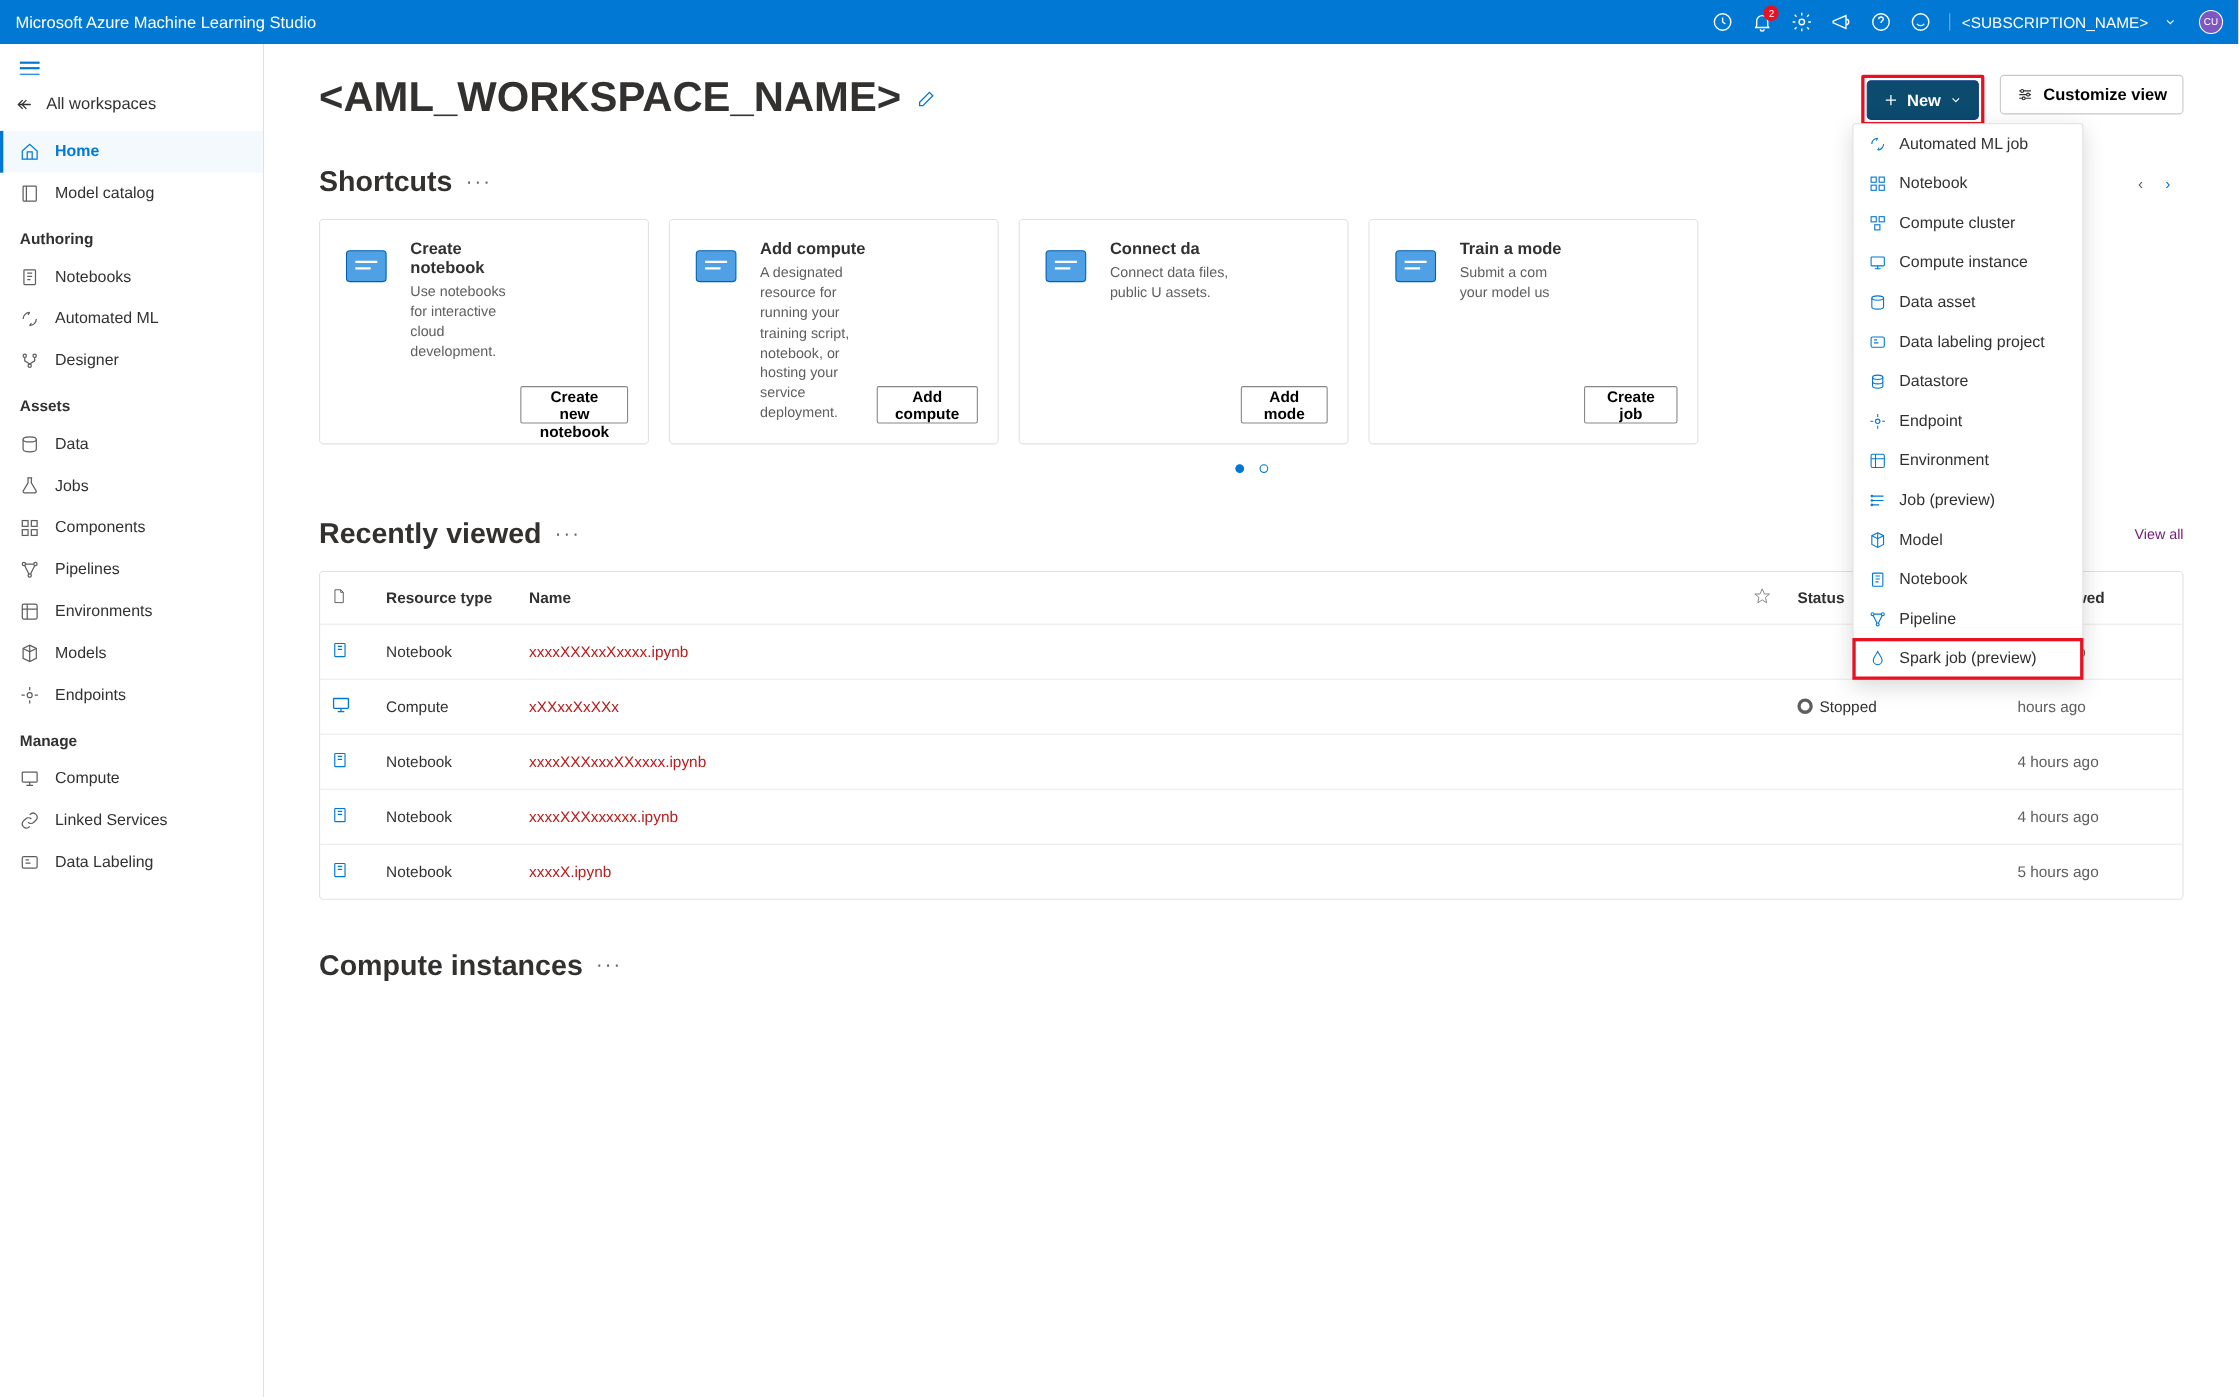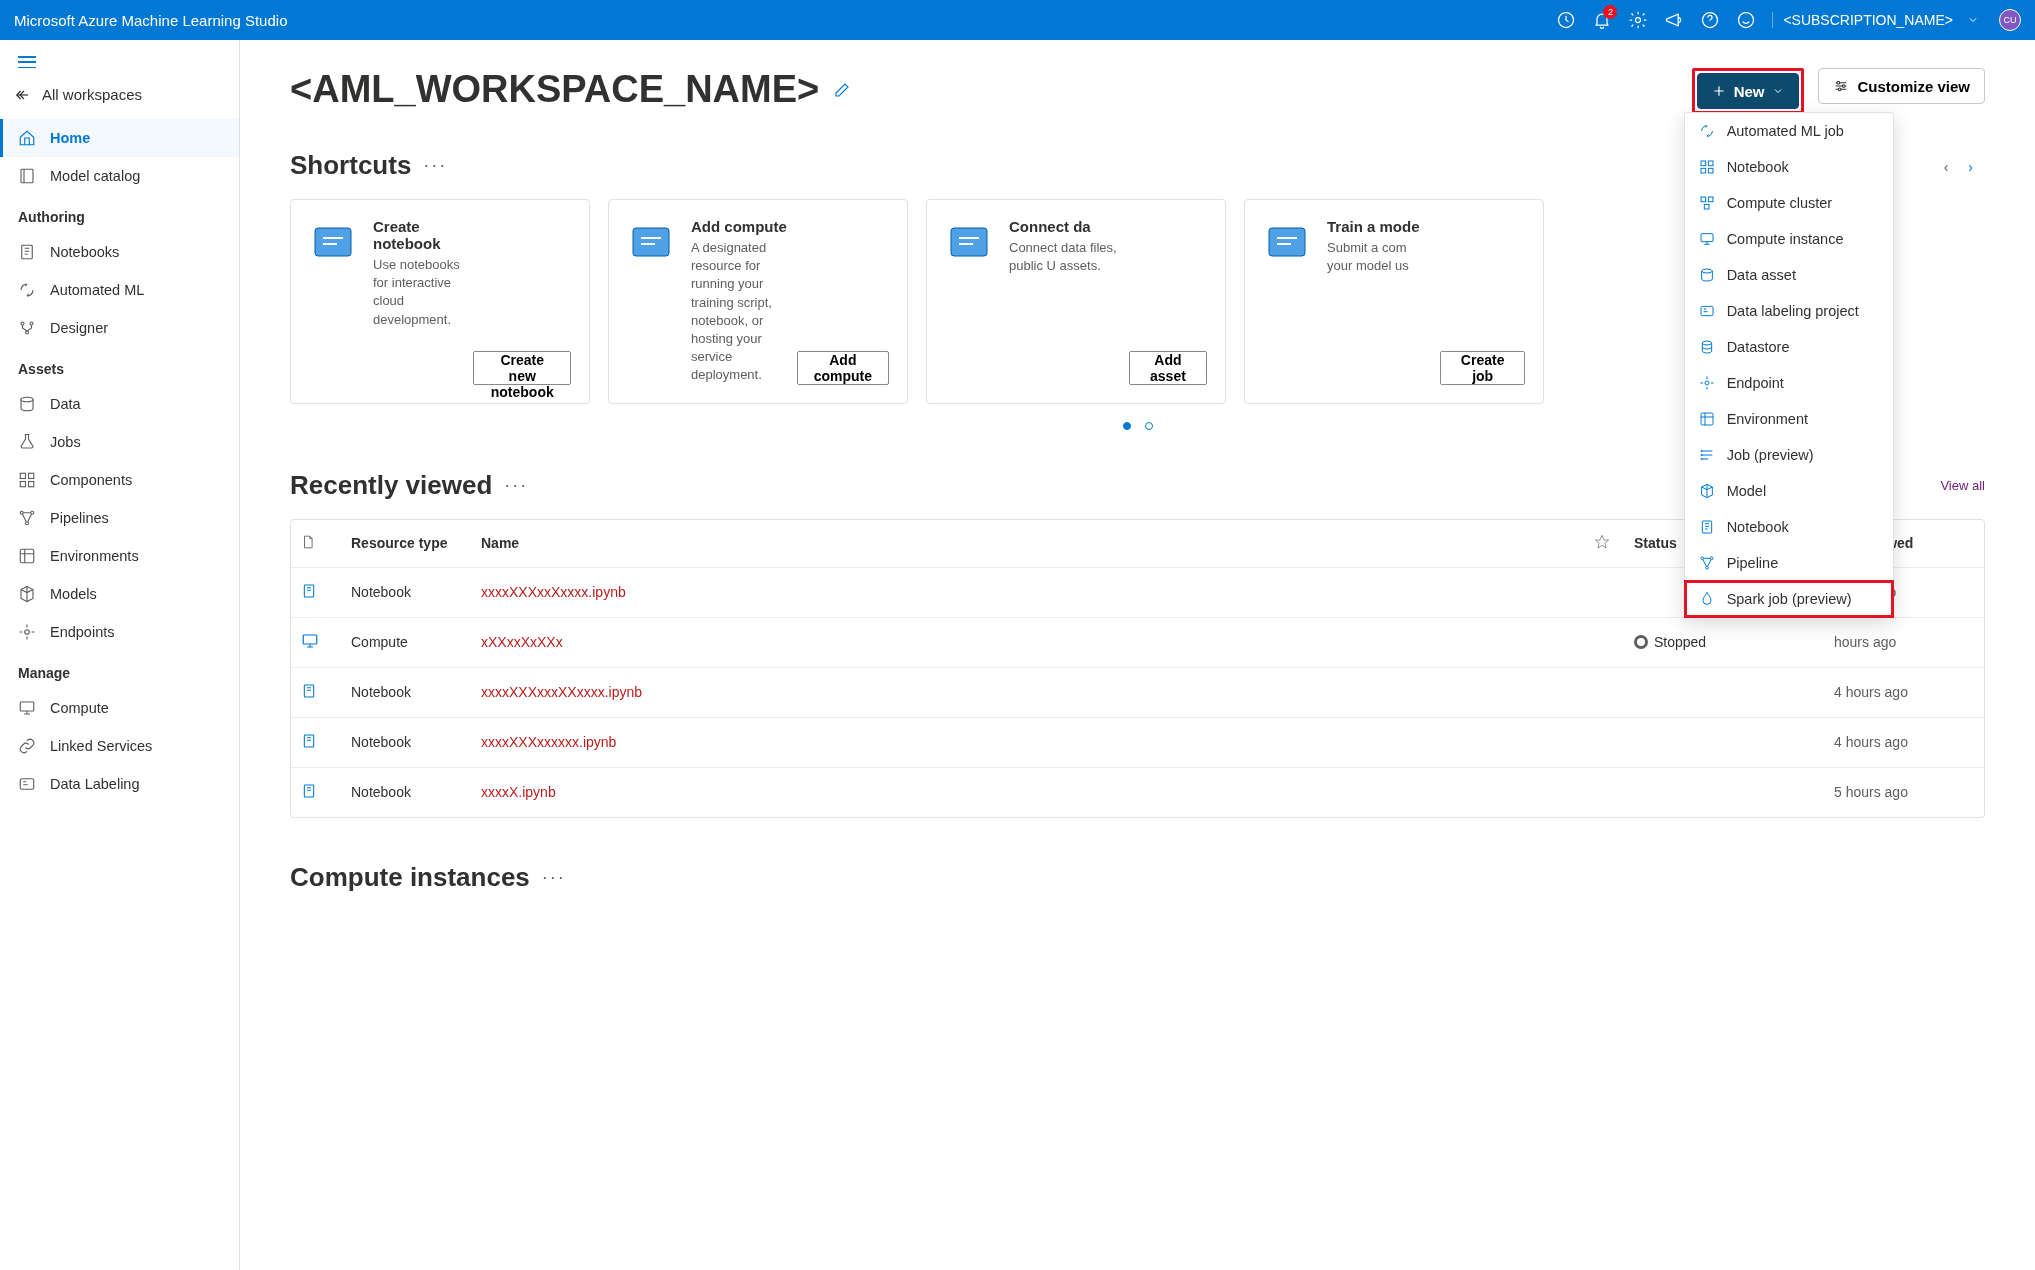--- a/index.html
+++ b/index.html
@@ -503,21 +503,21 @@
                 <rect x="6" y="10" width="36" height="28" rx="3" fill="#50a0e6"></rect>
                 <rect x="6" y="10" width="36" height="28" rx="3" stroke="#0060b0" stroke-width="1"></rect>
                 <path d="M14 20h20M14 26h14" stroke="#fff" stroke-width="2"></path>
               </svg>
       </div>
       <div>
         <div class="card-title">Connect da</div>
         <div class="card-desc">Connect data files, public U assets.</div>
       </div>
     </div>
-    <button class="card-btn">Add asset</button>
+    <button class="card-btn">Add mode</button>
         </div>
         <div class="shortcut-card">
     <div class="card-top">
       <div class="card-icon">
         <svg viewBox="0 0 48 48" fill="none">
                 <rect x="6" y="10" width="36" height="28" rx="3" fill="#50a0e6"></rect>
                 <rect x="6" y="10" width="36" height="28" rx="3" stroke="#0060b0" stroke-width="1"></rect>
                 <path d="M14 20h20M14 26h14" stroke="#fff" stroke-width="2"></path>
               </svg>
       </div>

